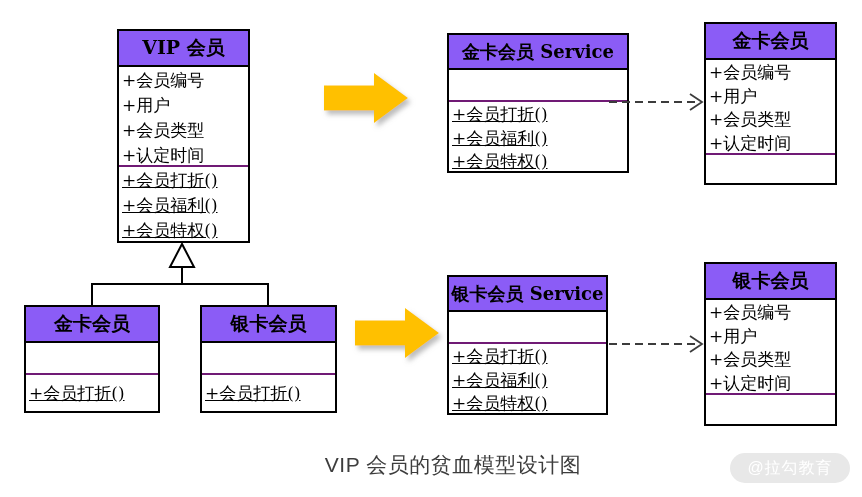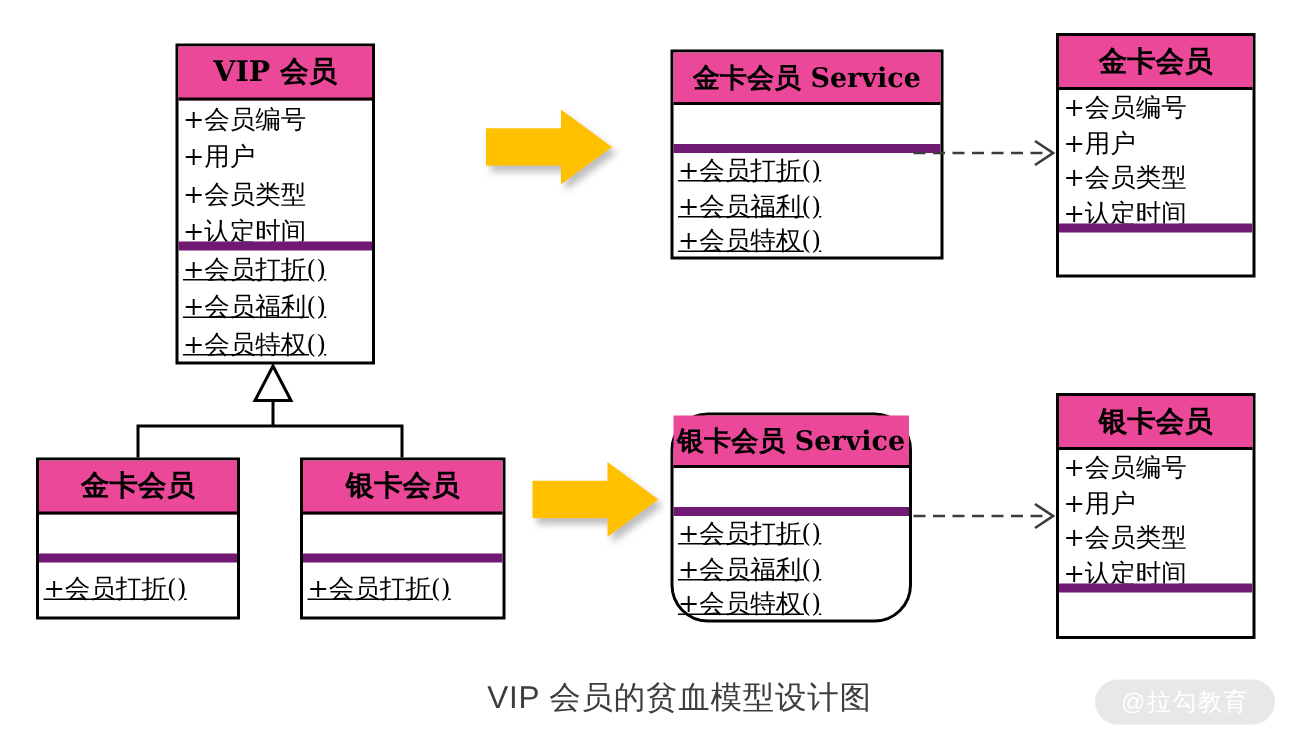--- a/index.html
+++ b/index.html
@@ -6,26 +6,26 @@
   #canvas{
     position:relative;width:862px;height:497px;background:#ffffff;overflow:hidden;
     font-family:"DejaVu Serif","Liberation Serif",serif;color:#000;
   }
   
   .cls{
     position:absolute;border:2px solid #000;background:#fff;box-sizing:border-box;
     display:flex;flex-direction:column;
   }
   .cls .hd{
-    background:#ec4899;border-bottom:2px solid #000;box-sizing:border-box;
+    background:#8b5cf6;border-bottom:2px solid #000;box-sizing:border-box;
     font-weight:bold;text-align:center;display:flex;align-items:center;justify-content:center;
     font-size:19px;flex:0 0 auto;white-space:nowrap;
   }
   .cls .sec{
-    border-bottom:6px solid #701a75;box-sizing:border-box;padding:1px 2px 0 3px;
+    border-bottom:2px solid #701a75;box-sizing:border-box;padding:1px 2px 0 3px;
     font-size:17px;flex:0 0 auto;overflow:hidden;
   }
   .cls .sec:last-child{border-bottom:none;flex:1 1 auto;text-decoration:underline;}
   .row{white-space:nowrap;line-height:25px;}
 
   #box-vip{left:117px;top:29px;width:133px;height:214px;}
   #box-vip .hd{height:36px;}
   #box-vip .attrs{height:100px;}
 
   #box-gold-sub{left:24px;top:305px;width:136px;height:108px;}
@@ -36,21 +36,21 @@
   #box-silver-sub{left:200px;top:305px;width:137px;height:108px;}
   #box-silver-sub .hd{height:36px;}
   #box-silver-sub .attrs{height:32px;}
   #box-silver-sub .methods{display:flex;align-items:center;}
 
   #box-gold-service{left:447px;top:33px;width:182px;height:140px;}
   #box-gold-service .hd{height:35px;font-size:18px;}
   #box-gold-service .attrs{height:32px;}
   #box-gold-service .methods .row{line-height:23.5px;}
 
-  #box-silver-service{left:447px;top:275px;width:161px;height:140px;border-radius:25px;}
+  #box-silver-service{left:447px;top:275px;width:161px;height:140px;}
   #box-silver-service .hd{height:35px;font-size:18px;}
   #box-silver-service .attrs{height:32px;}
   #box-silver-service .methods .row{line-height:23.5px;}
 
   #box-gold-entity{left:704px;top:22px;width:133px;height:163px;}
   #box-gold-entity .hd{height:36px;}
   #box-gold-entity .attrs{height:95px;}
   #box-gold-entity .attrs .row{line-height:23.5px;}
 
   #box-silver-entity{left:704px;top:262px;width:133px;height:164px;}

